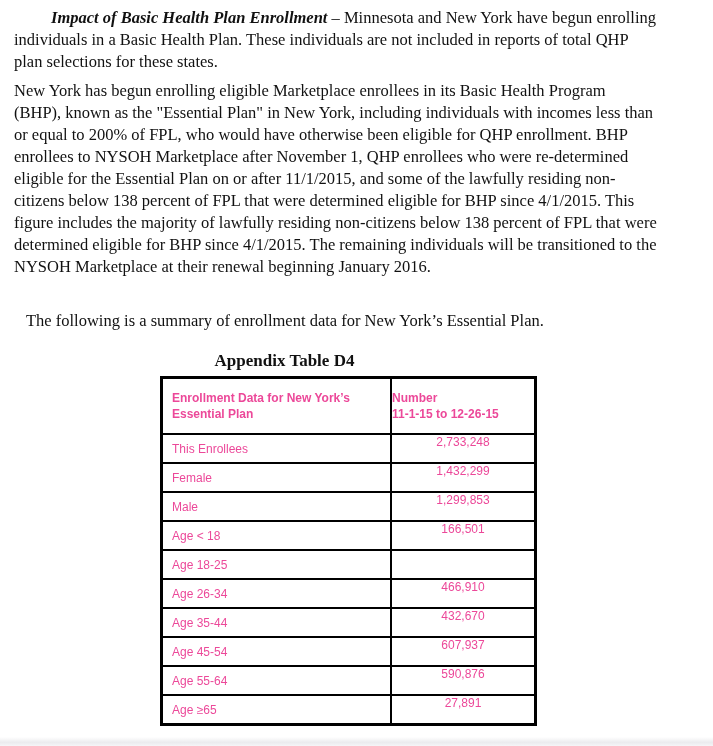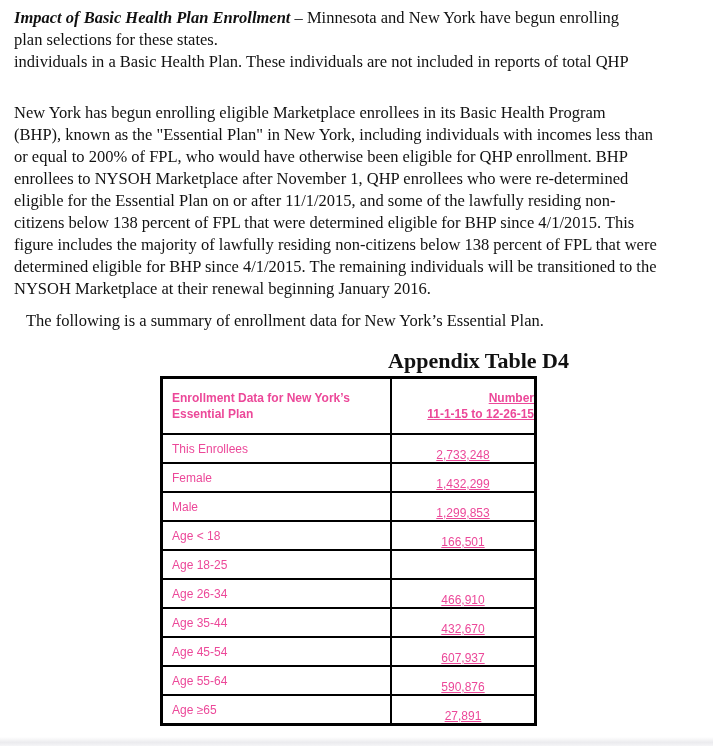--- a/index.html
+++ b/index.html
@@ -7,67 +7,67 @@
     width: 713px; height: 746px;
     background: #ffffff;
     overflow: hidden;
     position: relative;
     font-family: "Liberation Serif", serif;
     color: #111111;
   }
   .page { position: absolute; inset: 0; }
   .para { position: absolute; left: 14px; right: 10px; }
   .tline { white-space: nowrap; font-size: 16.5px; line-height: 22px; }
-  .bi { font-weight: bold; font-style: italic; }
+  .bi { font-weight: bold; font-style: italic; margin-left: 37px; }
   .p1 { top: 7px; }
-  .p2 { top: 102px; }
+  .p2 { top: 80px; }
   .p3 { top: 310px; margin-left: 12px; }
   .table-title {
     position: absolute; top: 351px; left: 0; width: 569px;
-    text-align: right; font-weight: bold; font-size: 22px; line-height: 20px;
+    text-align: center; font-weight: bold; font-size: 17px; line-height: 20px;
   }
   .ap-table {
     position: absolute; top: 376px; left: 160px; width: 377px;
     box-sizing: border-box;
     border: 3px solid #000000;
     background: #ffffff;
     font-family: "Liberation Sans", sans-serif;
     font-size: 12px; color: #ec4899;
   }
   .t-header { display: flex; height: 54px; box-sizing: border-box; }
   .t-row { display: flex; height: 29px; border-top: 2px solid #000000; box-sizing: border-box; }
   .c-label {
     width: 229px; box-sizing: border-box;
     border-right: 2px solid #000000;
     display: flex; align-items: center;
     padding-left: 9px;
   }
-  .c-value { flex: 1; display: flex; align-items: flex-end; justify-content: center; text-decoration: underline; }
+  .c-value { flex: 1; display: flex; align-items: flex-start; justify-content: center; }
   .t-header .c-label {
     flex-direction: column; align-items: flex-start; justify-content: center;
     font-weight: bold; line-height: 16px;
   }
   .t-header .c-value {
     flex-direction: column; justify-content: center;
     font-weight: bold; line-height: 16px; text-align: center;
   }
   .page-bottom-edge {
     position: absolute; left: 0; bottom: 0; width: 100%; height: 9px;
     background: linear-gradient(180deg, #ffffff 0%, #ebebee 60%, #f5f5f7 100%);
   }
 </style>
 </head>
 <body>
 
 <div class="page">
 
   <div class="para p1">
     <div class="tline"><span class="bi">Impact of Basic Health Plan Enrollment</span><span> – </span><span>Minnesota and New York have begun enrolling</span></div>
+    <div class="tline">individuals in a Basic Health Plan. These individuals are not included in reports of total QHP</div>
     <div class="tline">plan selections for these states.</div>
-    <div class="tline">individuals in a Basic Health Plan. These individuals are not included in reports of total QHP</div>
   </div>
 
   <div class="para p2">
     <div class="tline">New York has begun enrolling eligible Marketplace enrollees in its Basic Health Program</div>
     <div class="tline">(BHP), known as the "Essential Plan" in New York, including individuals with incomes less than</div>
     <div class="tline">or equal to 200% of FPL, who would have otherwise been eligible for QHP enrollment. BHP</div>
     <div class="tline">enrollees to NYSOH Marketplace after November 1, QHP enrollees who were re-determined</div>
     <div class="tline">eligible for the Essential Plan on or after 11/1/2015, and some of the lawfully residing non-</div>
     <div class="tline">citizens below 138 percent of FPL that were determined eligible for BHP since 4/1/2015. This</div>
     <div class="tline">figure includes the majority of lawfully residing non-citizens below 138 percent of FPL that were</div>

